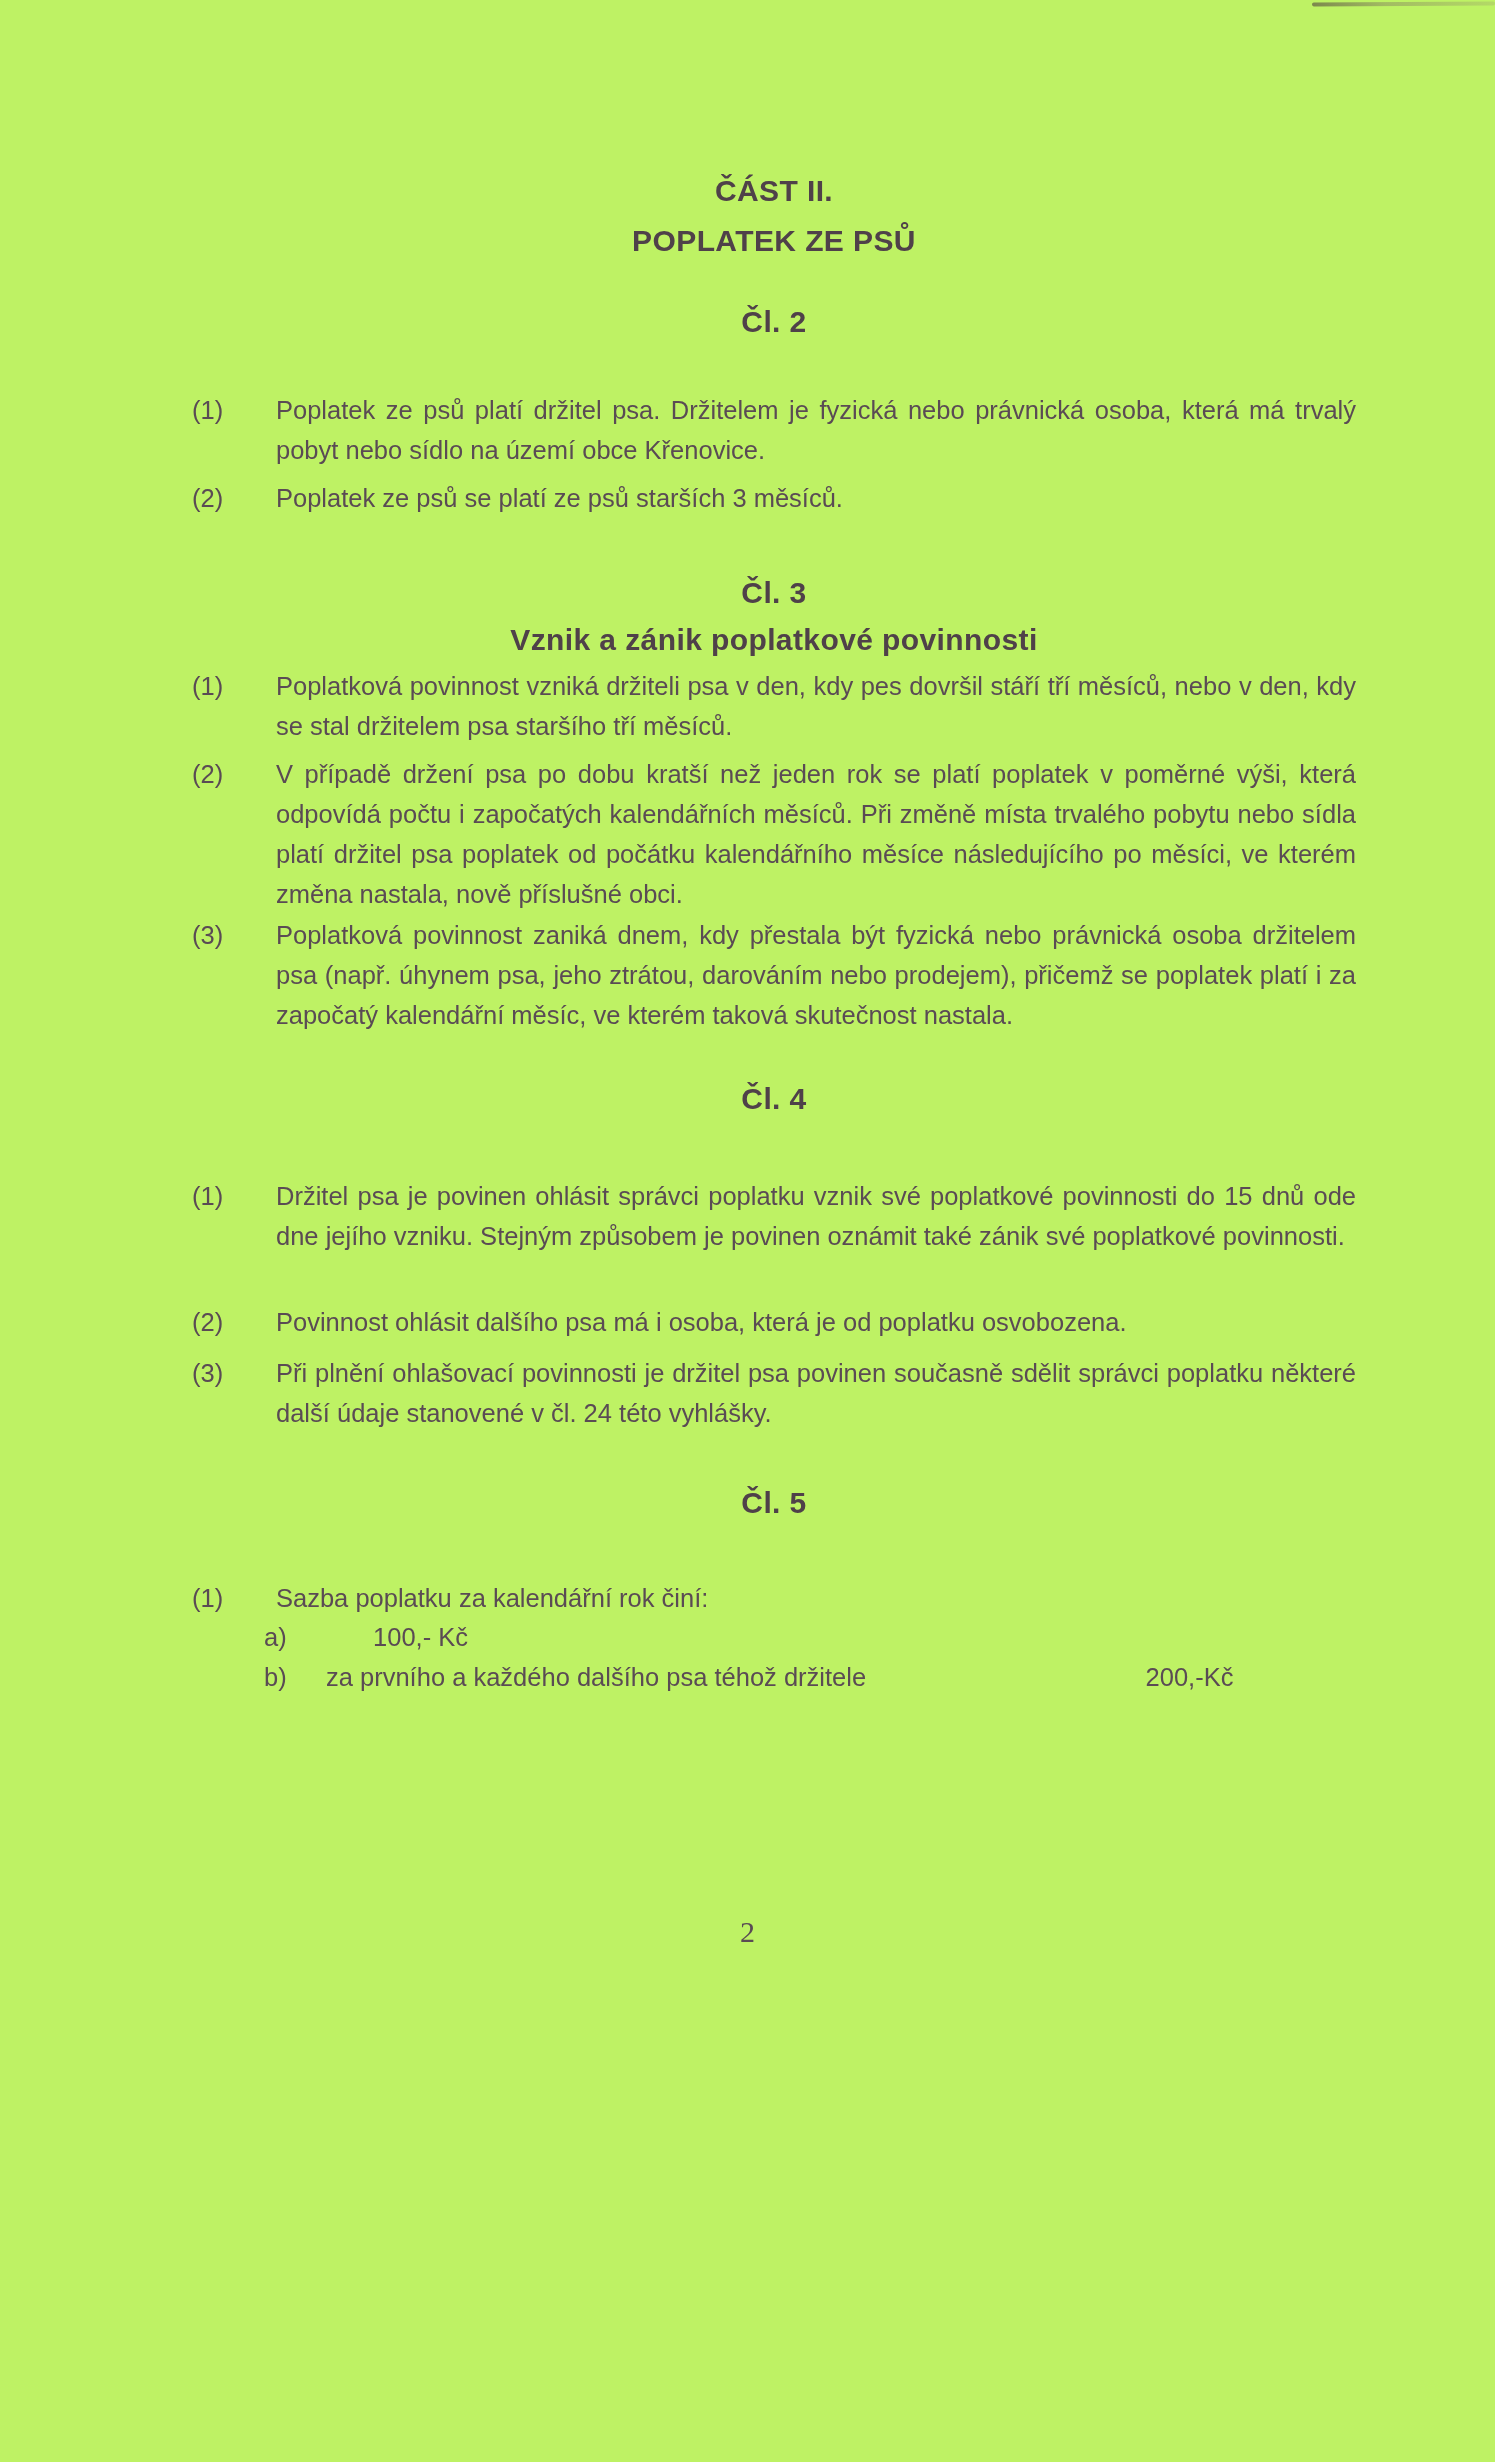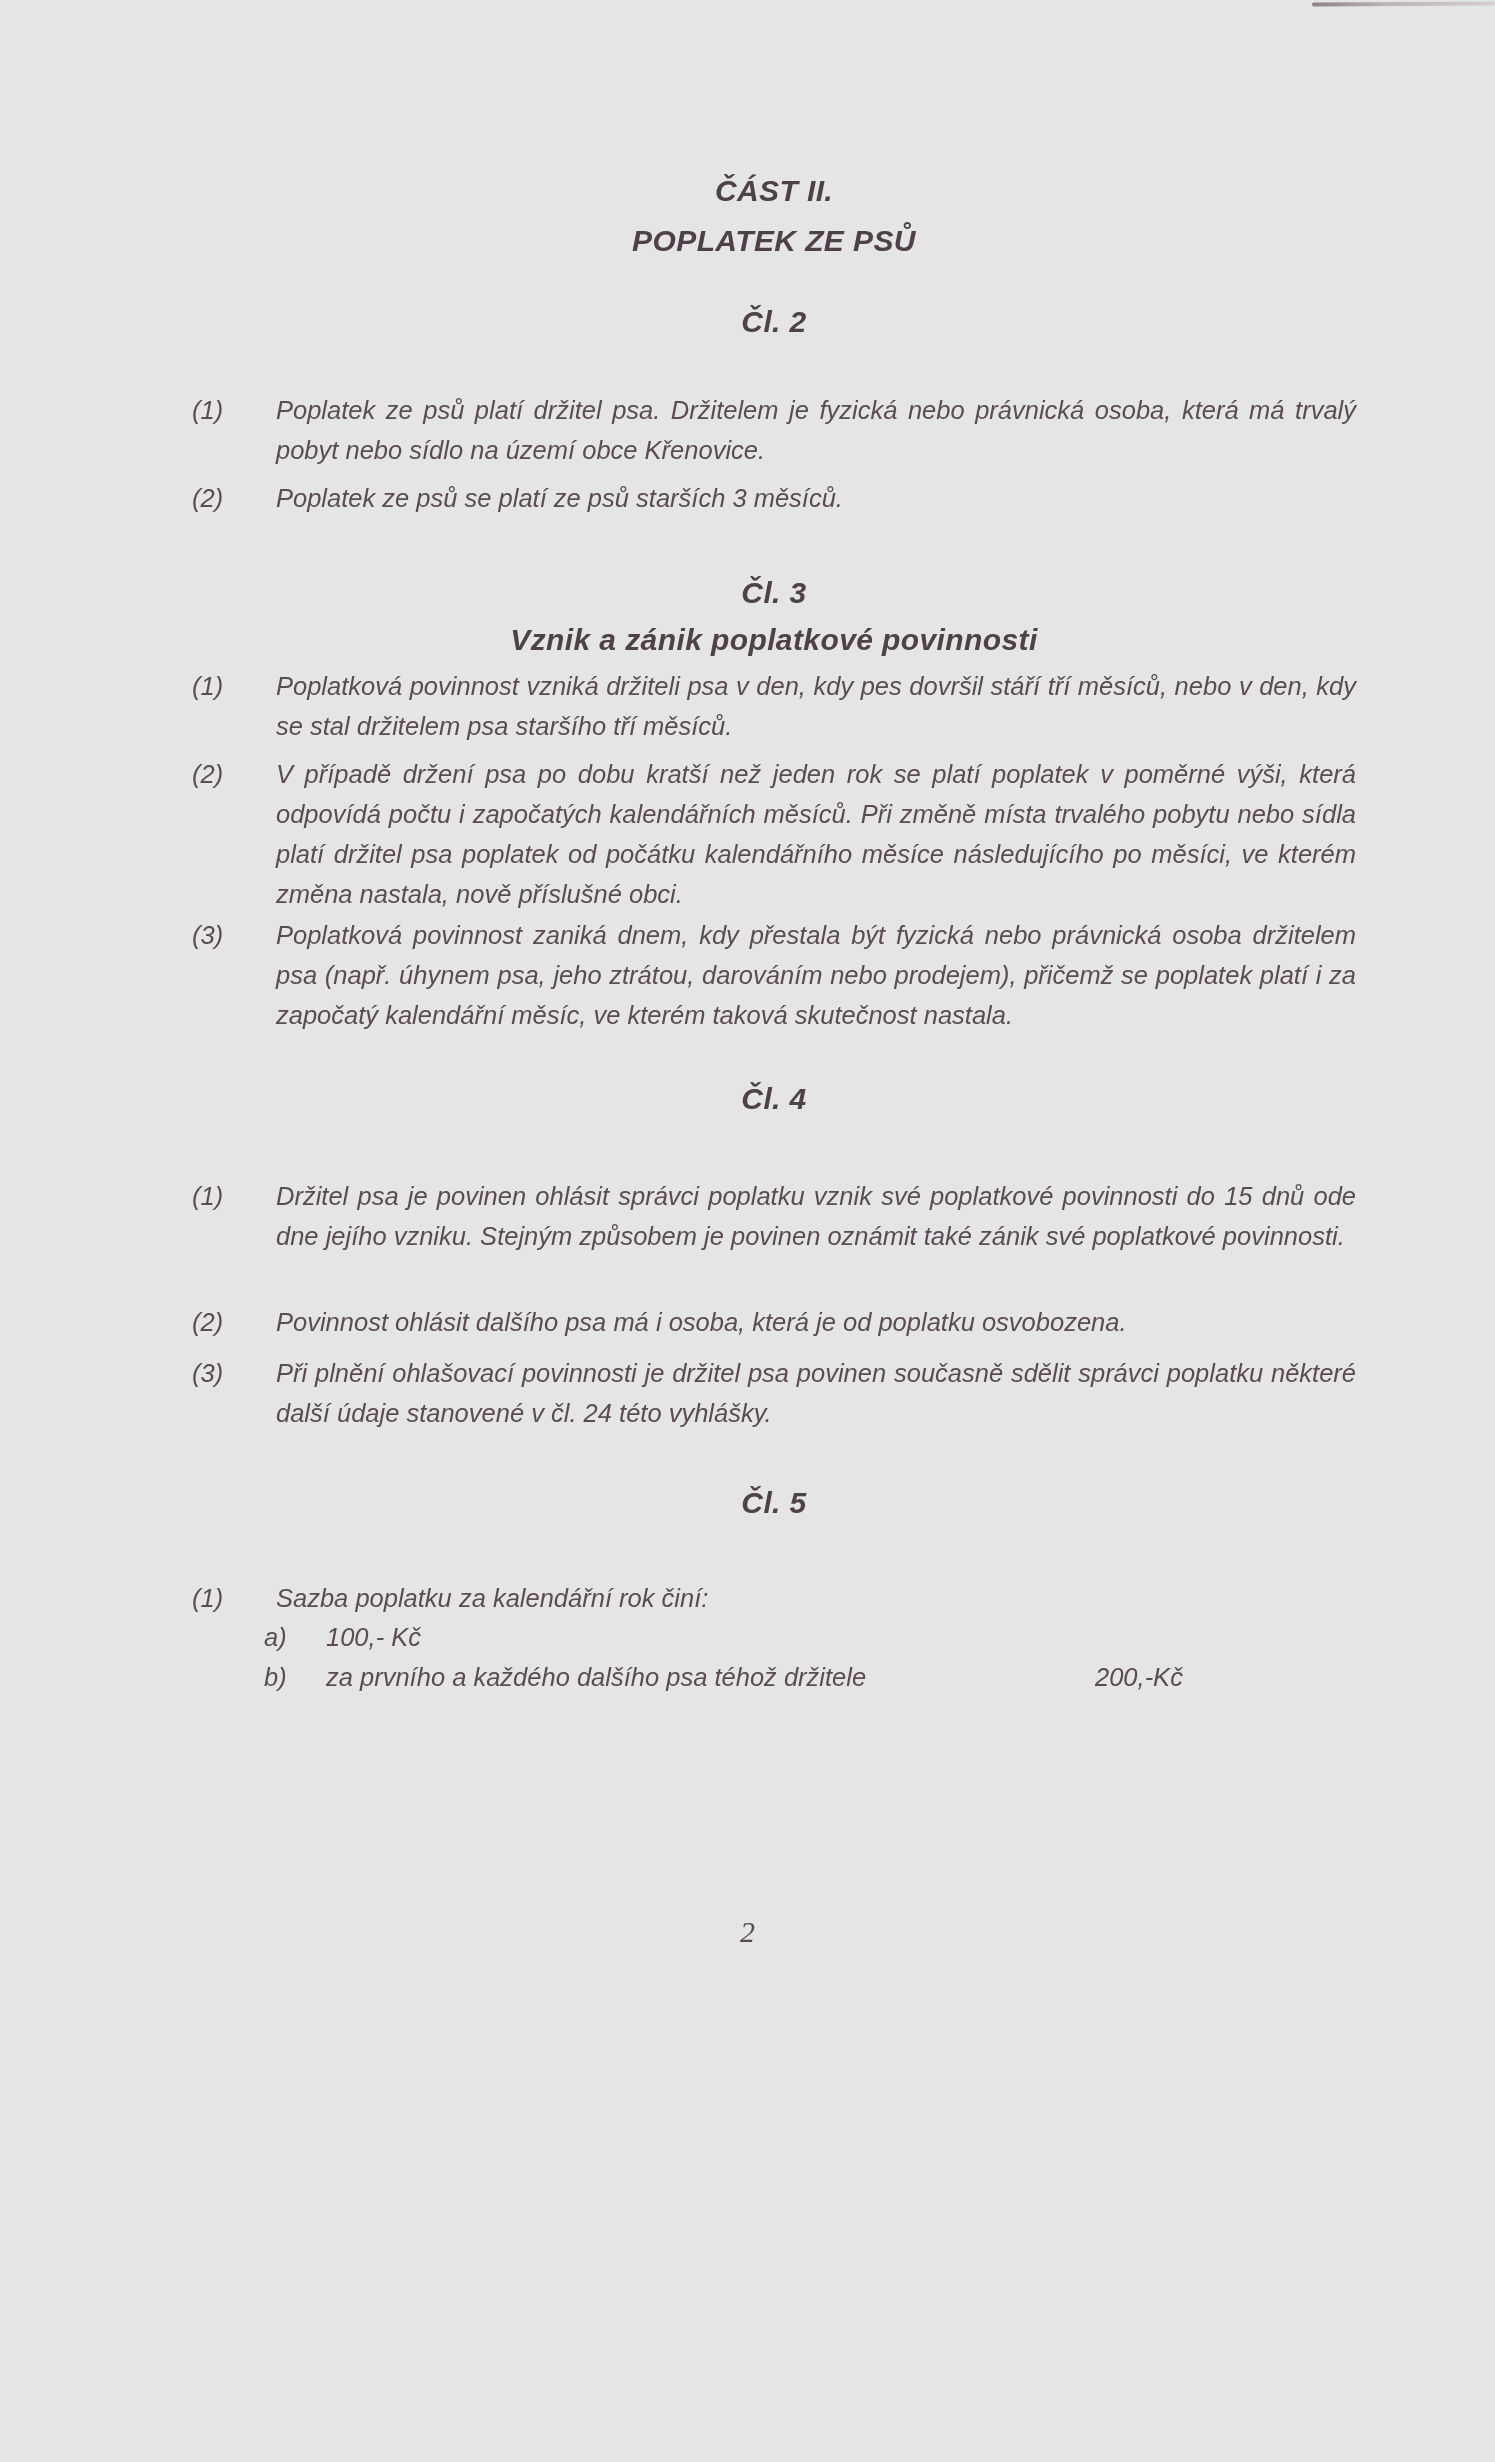--- a/index.html
+++ b/index.html
@@ -5,22 +5,21 @@
   html,body{margin:0;padding:0;}
   body{
     width:1495px;height:2462px;
     background:#ffffff;
     font-family:"Liberation Sans", sans-serif;
     position:relative;
     overflow:hidden;
   }
   .sheet{
     position:absolute;inset:0;
-    background:#e5e5e5;
-    font-style:italic;
+    background:#bef264;
   }
   
   .scan-line{
     position:absolute;
     top:1.8px;left:1312px;width:183px;height:3.5px;
     background:linear-gradient(90deg, rgba(70,50,58,0.55) 0%, rgba(110,85,95,0.35) 40%, rgba(130,105,112,0.18) 100%);
     border-radius:1.8px;
     transform:rotate(-0.25deg);
   }
   .heading{
@@ -52,21 +51,21 @@
   .rate-row{
     position:absolute;
     left:264px;width:1020px;
     display:flex;
     font-size:25.5px;
     line-height:40px;
     color:#5a4b54;
   }
   .rate-row .rmarker{width:62px;flex-shrink:0;}
   .rate-row .rlabel{flex:1;}
-  .rate-row .ramount{width:189px;flex-shrink:0;text-align:left;}
+  .rate-row .ramount{width:189px;flex-shrink:0;text-align:center;}
   .page-number{
     position:absolute;
     left:0;width:1495px;
     top:1915px;
     text-align:center;
     font-family:"Liberation Serif", serif;
     font-size:30px;
     color:#5a4b54;
   }
 </style>

